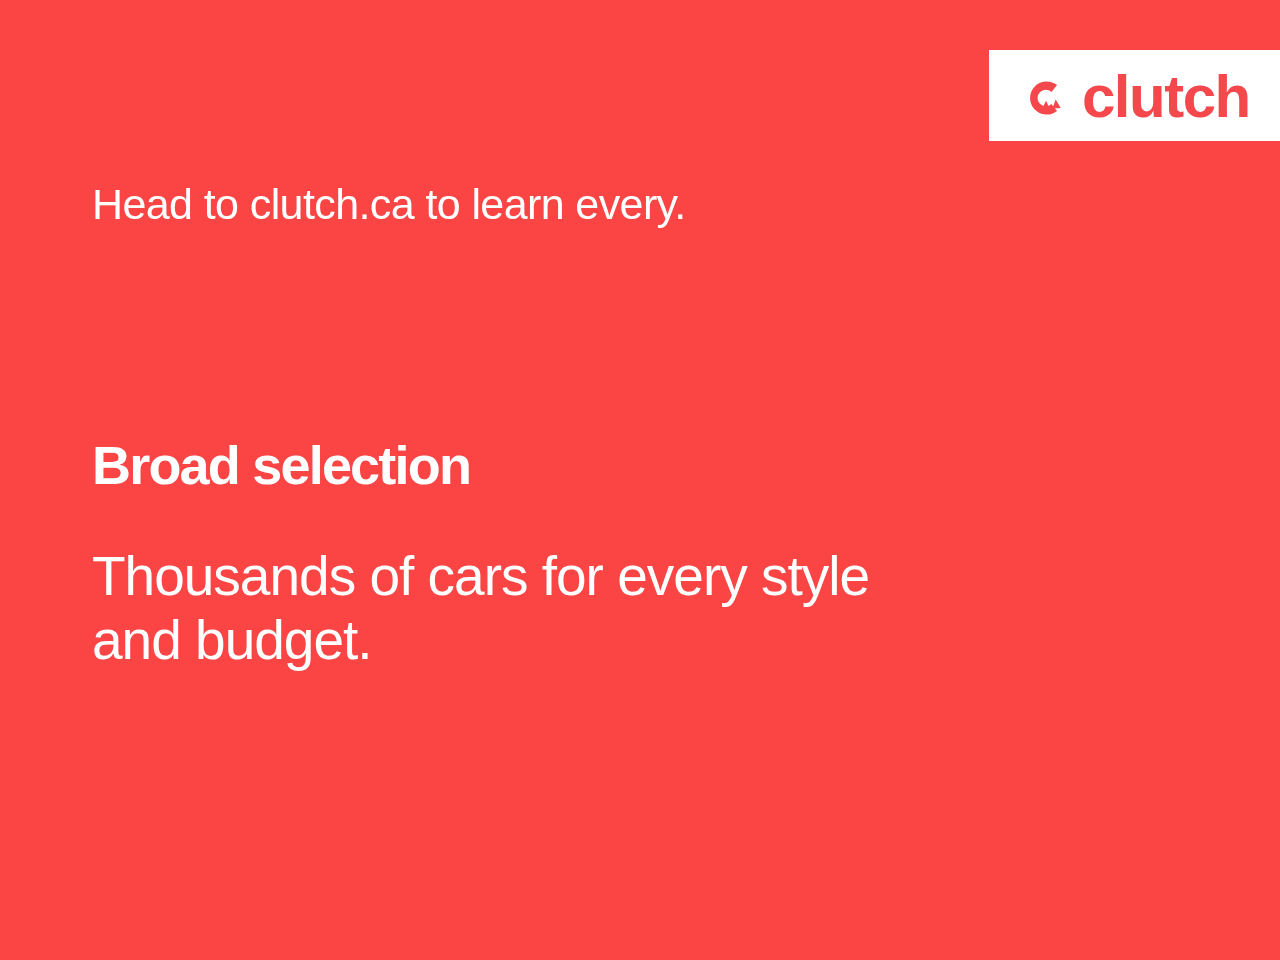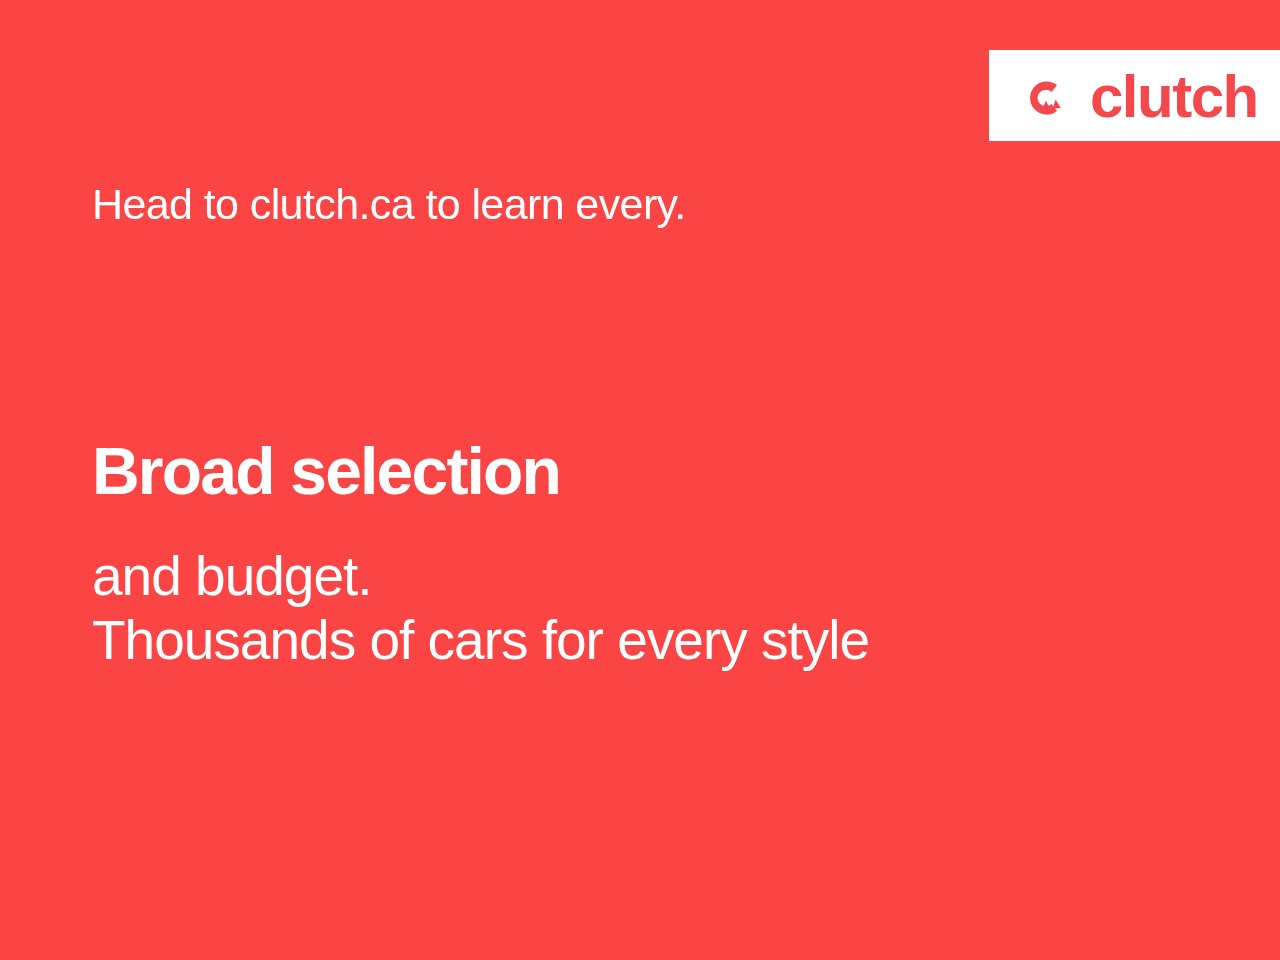--- a/index.html
+++ b/index.html
@@ -53,21 +53,21 @@
 
   .logo-word {
     font-family: "Liberation Sans", sans-serif;
     font-size: 60px;
     font-weight: bold;
     color: #f5484c;
     letter-spacing: -1.5px;
     line-height: 1;
     white-space: nowrap;
     display: block;
-    margin-left: 19px;
+    margin-left: 11px;
     position: relative;
     top: 1px;
   }
 
   
   .eyebrow {
     position: absolute;
     left: 92px;
     top: 180px;
     color: #ffffff;
@@ -76,21 +76,21 @@
     letter-spacing: -0.6px;
     line-height: 1.15;
     white-space: nowrap;
   }
 
   .headline {
     position: absolute;
     left: 92px;
     top: 437px;
     color: #ffffff;
-    font-size: 66px;
+    font-size: 54px;
     font-weight: bold;
     letter-spacing: -1.8px;
     line-height: 1.05;
     white-space: nowrap;
   }
 
   .subhead {
     position: absolute;
     left: 92px;
     top: 544px;
@@ -121,17 +121,17 @@
 
       <span class="logo-word">clutch</span>
     </div>
   </div>
 
   <div class="eyebrow">Head to clutch.ca to learn every.</div>
 
   <div class="headline">Broad selection</div>
 
   <div class="subhead">
+    <span class="line">Thousands of cars for every style</span>
     <span class="line">and budget.</span>
-    <span class="line">Thousands of cars for every style</span>
   </div>
 
 </div>
 
 </body></html>

